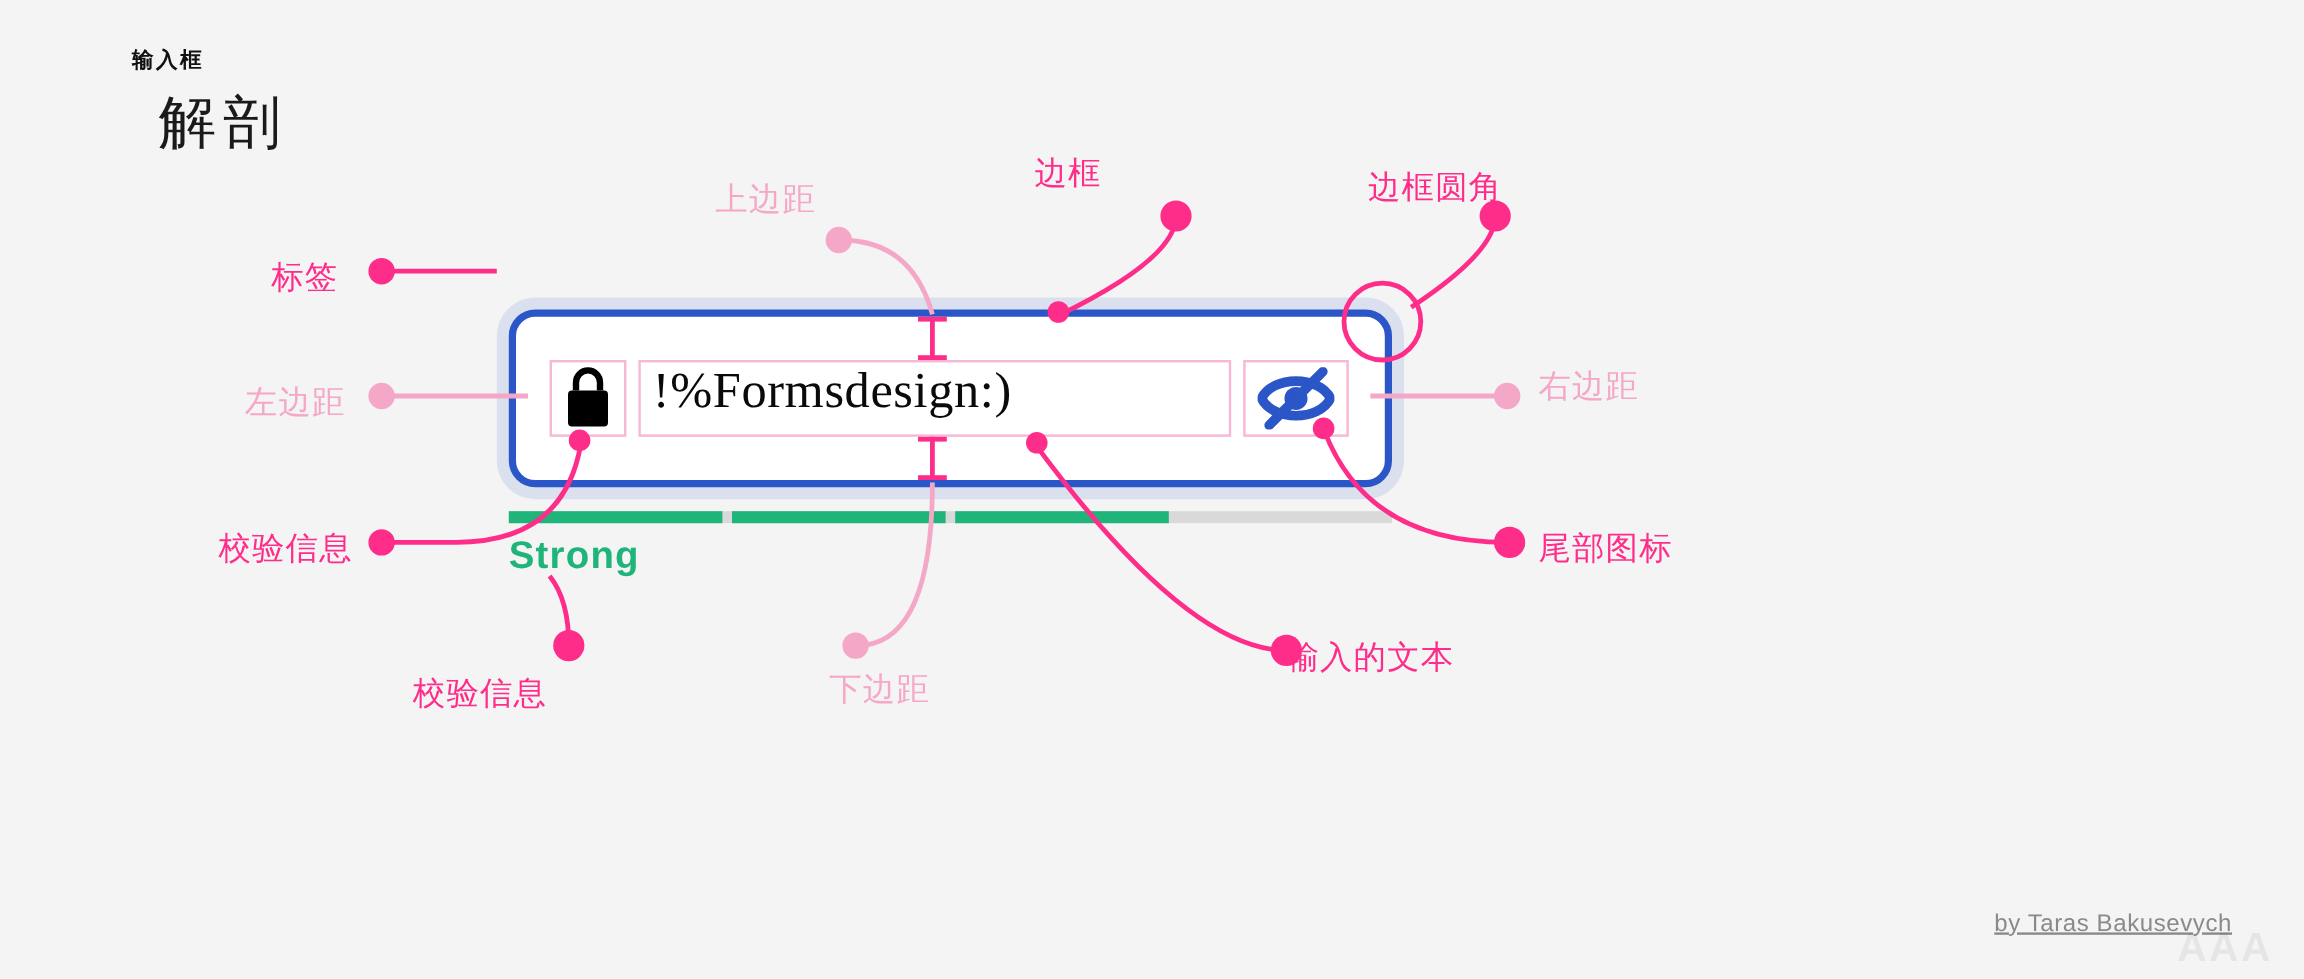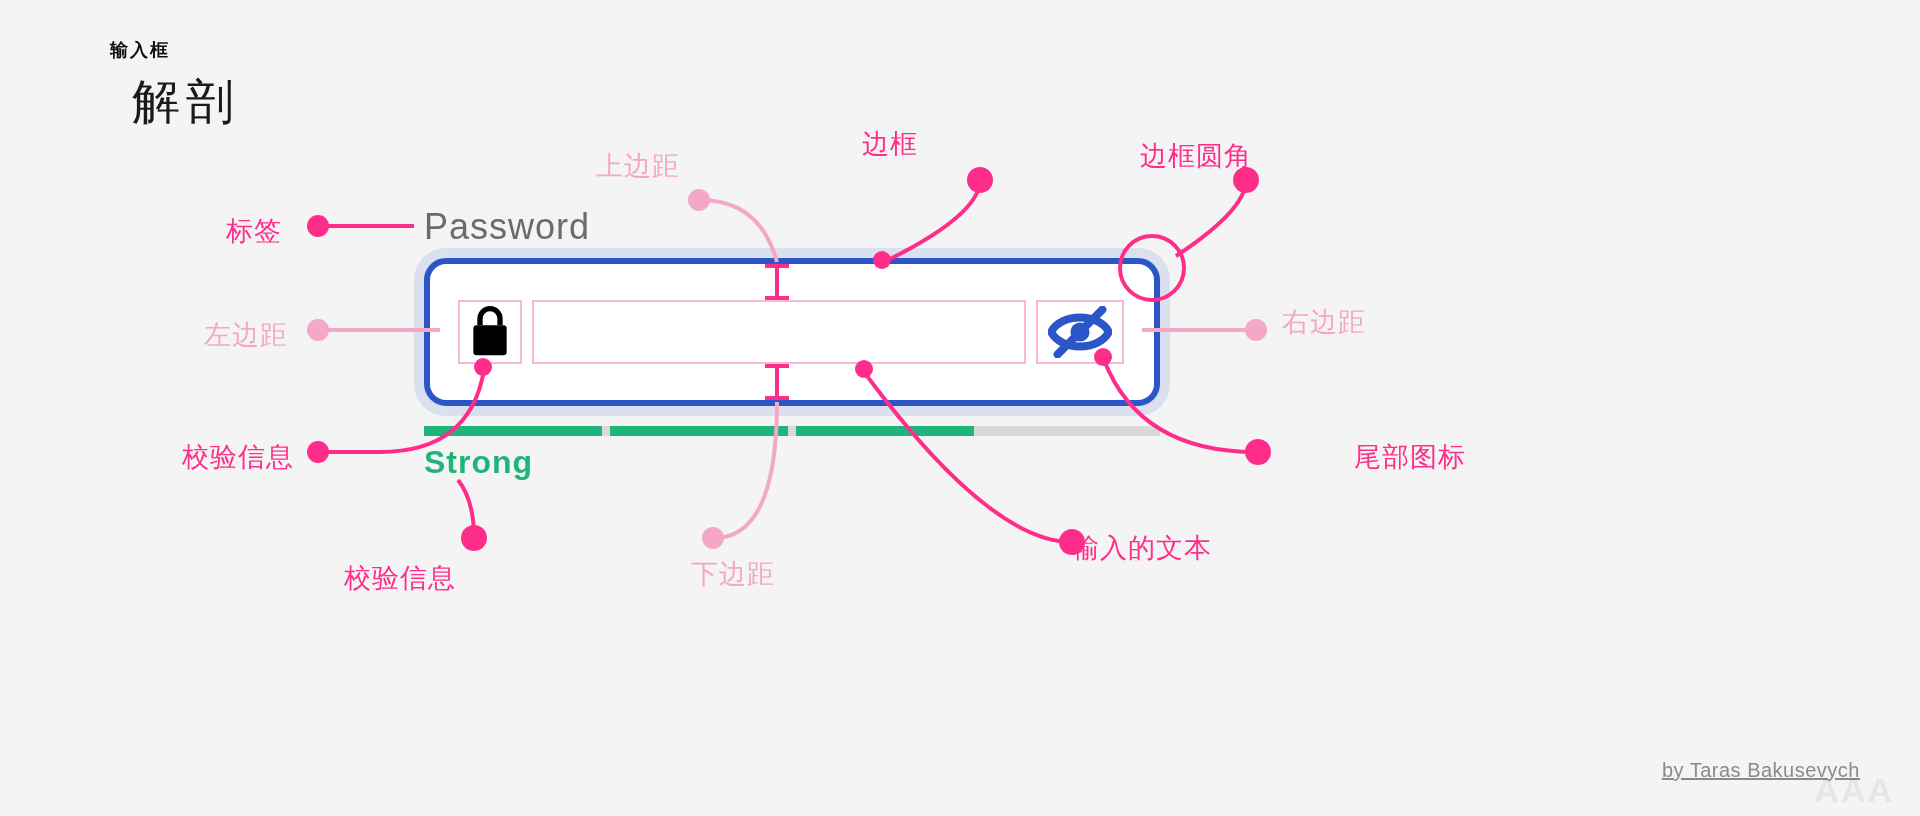--- a/index.html
+++ b/index.html
@@ -101,39 +101,39 @@
   }
 </style>
 </head>
 <body>
 
 <div class="stage">
 
   <div class="hd-small">输入框</div>
   <div class="hd-big">解剖</div>
 
-  <div class="field-label">Password</div>
   <div class="input-box"></div>
   <div class="corner-ring"></div>
 
   <div class="slot slot-lead"></div>
   <div class="slot slot-text"></div>
   <div class="slot slot-trail"></div>
 
   <svg class="lock-icon" viewBox="0 0 24 32">
     <path d="M6 12 V8 a6 6 0 0 1 12 0 V12" fill="none" stroke="#000" stroke-width="3.2"></path>
     <rect x="2" y="12" width="20" height="18" rx="2" fill="#000"></rect>
   </svg>
 
   <svg class="eye-icon" viewBox="0 0 40 32">
     <path d="M2 16 C8 4 32 4 38 16 C32 28 8 28 2 16 Z" fill="none" stroke="#2a56c7" stroke-width="5"></path>
     <circle cx="20" cy="16" r="6" fill="#2a56c7"></circle>
     <line x1="6" y1="30" x2="34" y2="2" stroke="#2a56c7" stroke-width="5" stroke-linecap="round"></line>
   </svg>
 
+  <div class="input-text">!%Formsdesign:)</div>
 
   <div class="ibeam ibeam-top"></div>
   <div class="ibeam ibeam-bot"></div>
 
   <div class="bar-bg"></div>
   <div class="bar-seg seg1"></div>
   <div class="bar-seg seg2"></div>
   <div class="bar-seg seg3"></div>
   <div class="strength-label">Strong</div>
 
@@ -181,18 +181,18 @@
 
   <div class="callout" style="left:226px;top:213px">标签</div>
   <div class="callout dim" style="left:204px;top:317px">左边距</div>
   <div class="callout" style="left:182px;top:439px">校验信息</div>
   <div class="callout" style="left:344px;top:560px">校验信息</div>
   <div class="callout dim" style="left:596px;top:148px">上边距</div>
   <div class="callout dim" style="left:691px;top:556px">下边距</div>
   <div class="callout" style="left:862px;top:126px">边框</div>
   <div class="callout" style="left:1140px;top:138px">边框圆角</div>
   <div class="callout dim" style="left:1282px;top:304px">右边距</div>
-  <div class="callout" style="left:1354px;top:439px">尾部图标</div>
+  <div class="callout" style="left:1282px;top:439px">尾部图标</div>
   <div class="callout" style="left:1072px;top:530px">输入的文本</div>
 
   <div class="credit">by Taras Bakusevych</div>
   <div class="watermark">AAA</div>
 </div>
 
 </body></html>

